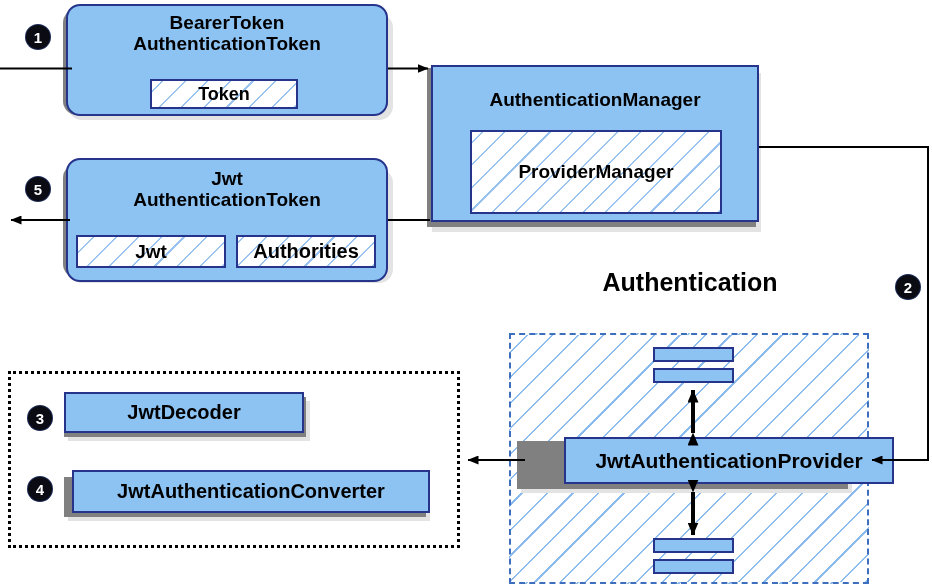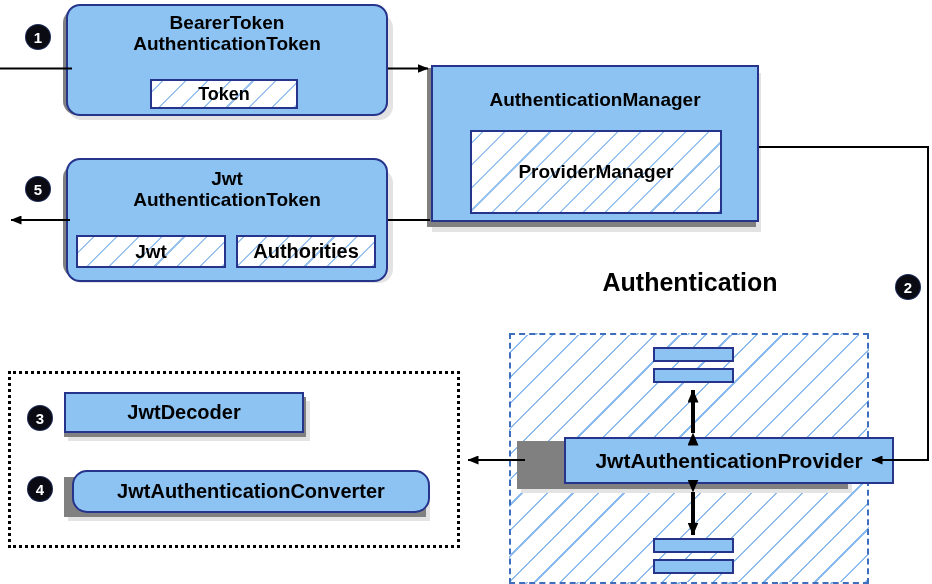--- a/index.html
+++ b/index.html
@@ -218,21 +218,21 @@
   <div class="bar" style="left:653px; top:559px; width:81px; height:15px;"></div>
 
   <div class="shadow light" style="left:68px; top:401px; width:242px; height:40px;"></div>
   <div class="shadow dark" style="left:64px; top:397px; width:242px; height:40px;"></div>
   <div class="node" style="left:64px; top:392px; width:240px; height:41px; font-size:20px;">
     <span>JwtDecoder</span>
   </div>
 
   <div class="shadow light" style="left:68px; top:481px; width:362px; height:40px;"></div>
   <div class="shadow dark" style="left:64px; top:477px; width:362px; height:40px;"></div>
-  <div class="node" style="left:72px; top:470px; width:358px; height:43px; font-size:20px;border-radius:15px;">
+  <div class="node" style="left:72px; top:470px; width:358px; height:43px; font-size:20px;">
     <span>JwtAuthenticationConverter</span>
   </div>
 
   <div class="badge" style="left:26px; top:25px;">
     <span>1</span>
   </div>
   <div class="badge" style="left:26px; top:177px;">
     <span>5</span>
   </div>
   <div class="badge" style="left:896px; top:275px;">

